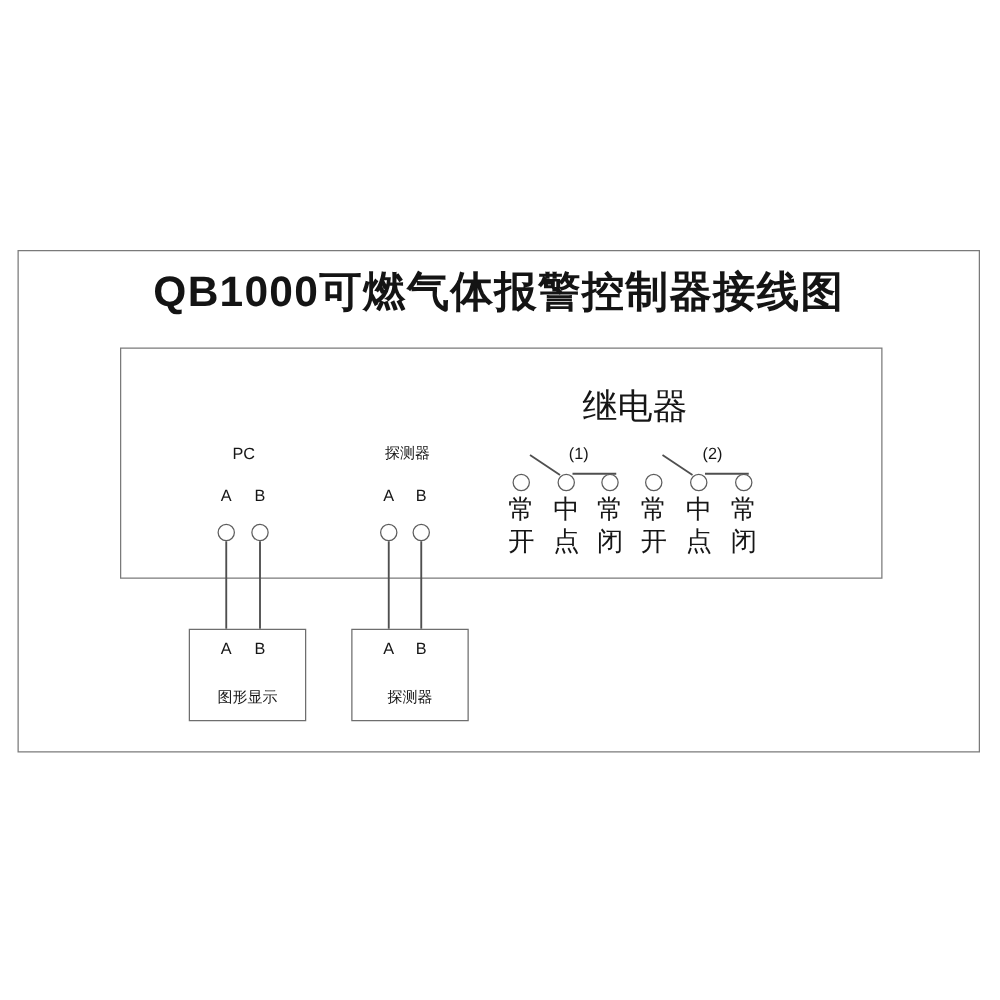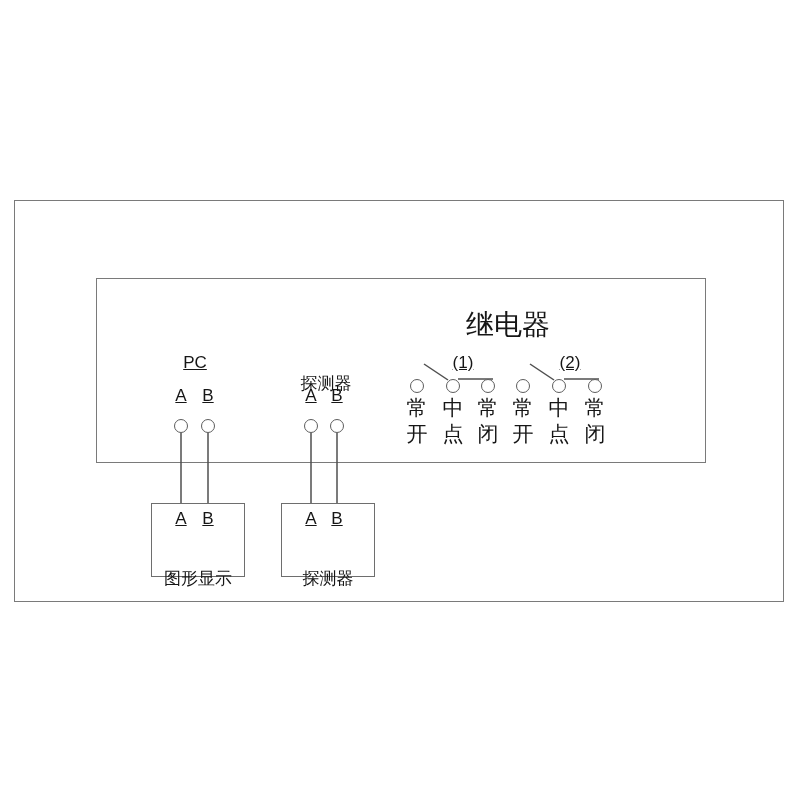--- a/index.html
+++ b/index.html
@@ -43,22 +43,22 @@
   }
 
   
   .c {
     position: absolute;
     transform: translate(-50%, -50%);
     white-space: nowrap;
     text-align: center;
     color: #161616;
   }
-  .f19 { font-size: 17px; text-decoration: underline; }
-  .f20 { font-size: 17px; margin-top: 20px; }
+  .f19 { font-size: 13px; }
+  .f20 { font-size: 12px; }
   .f21 { font-size: 28px; }
 
   .contact-col {
     position: absolute;
     transform: translate(-50%, -50%);
     text-align: center;
     font-size: 21px;
     line-height: 26px;
     color: #161616;
   }
@@ -87,20 +87,21 @@
     stroke: #4f4f4f;
     stroke-width: 1.5;
   }
 </style>
 </head>
 <body>
 
 <div class="canvas">
 
   <div class="rect outer"></div>
+  <div class="title">QB1000可燃气体报警控制器接线图</div>
   <div class="rect panel"></div>
 
   <svg class="overlay" viewBox="0 0 800 800">
     <line x1="181" y1="433" x2="181" y2="503"></line>
     <line x1="208" y1="433" x2="208" y2="503"></line>
     <line x1="311" y1="433" x2="311" y2="503"></line>
     <line x1="337" y1="433" x2="337" y2="503"></line>
     <line x1="424" y1="364" x2="448" y2="380"></line>
     <line x1="458" y1="379" x2="493" y2="379"></line>
     <line x1="530" y1="364" x2="554" y2="380"></line>

